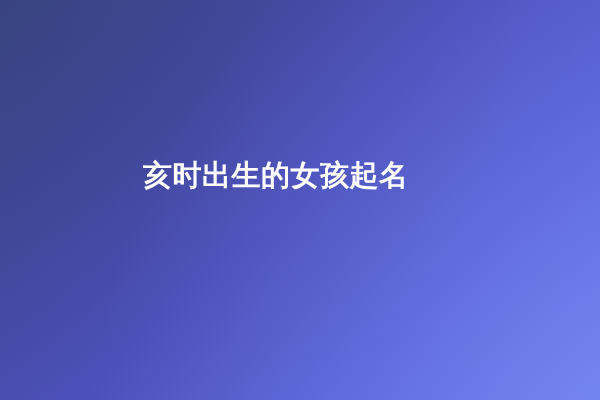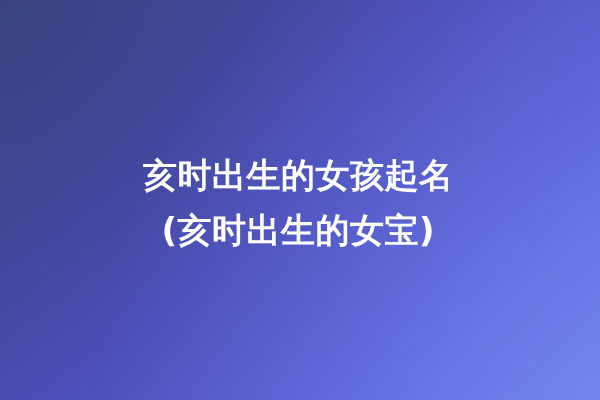--- a/index.html
+++ b/index.html
@@ -63,35 +63,34 @@
 
   
   .headline {
     position: absolute;
     left: 143px;
     top: 148px;
     z-index: 2;
     margin: 0;
     padding: 0;
     color: #ffffff;
-    font-size: 34px;
+    font-size: 29px;
     font-weight: 700;
     line-height: 55px;
     letter-spacing: 0.5px;
-    text-align: center;
+    text-align: left;
     white-space: nowrap;
   }
 
   .headline .line {
     display: block;
   }
 </style>
 </head>
 <body>
 
 <div class="banner">
 
   <div class="headline">
     <span class="line">亥时出生的女孩起名</span>
-    <span class="line">(亥时出生的女宝)</span>
   </div>
 
 </div>
 
 </body></html>

